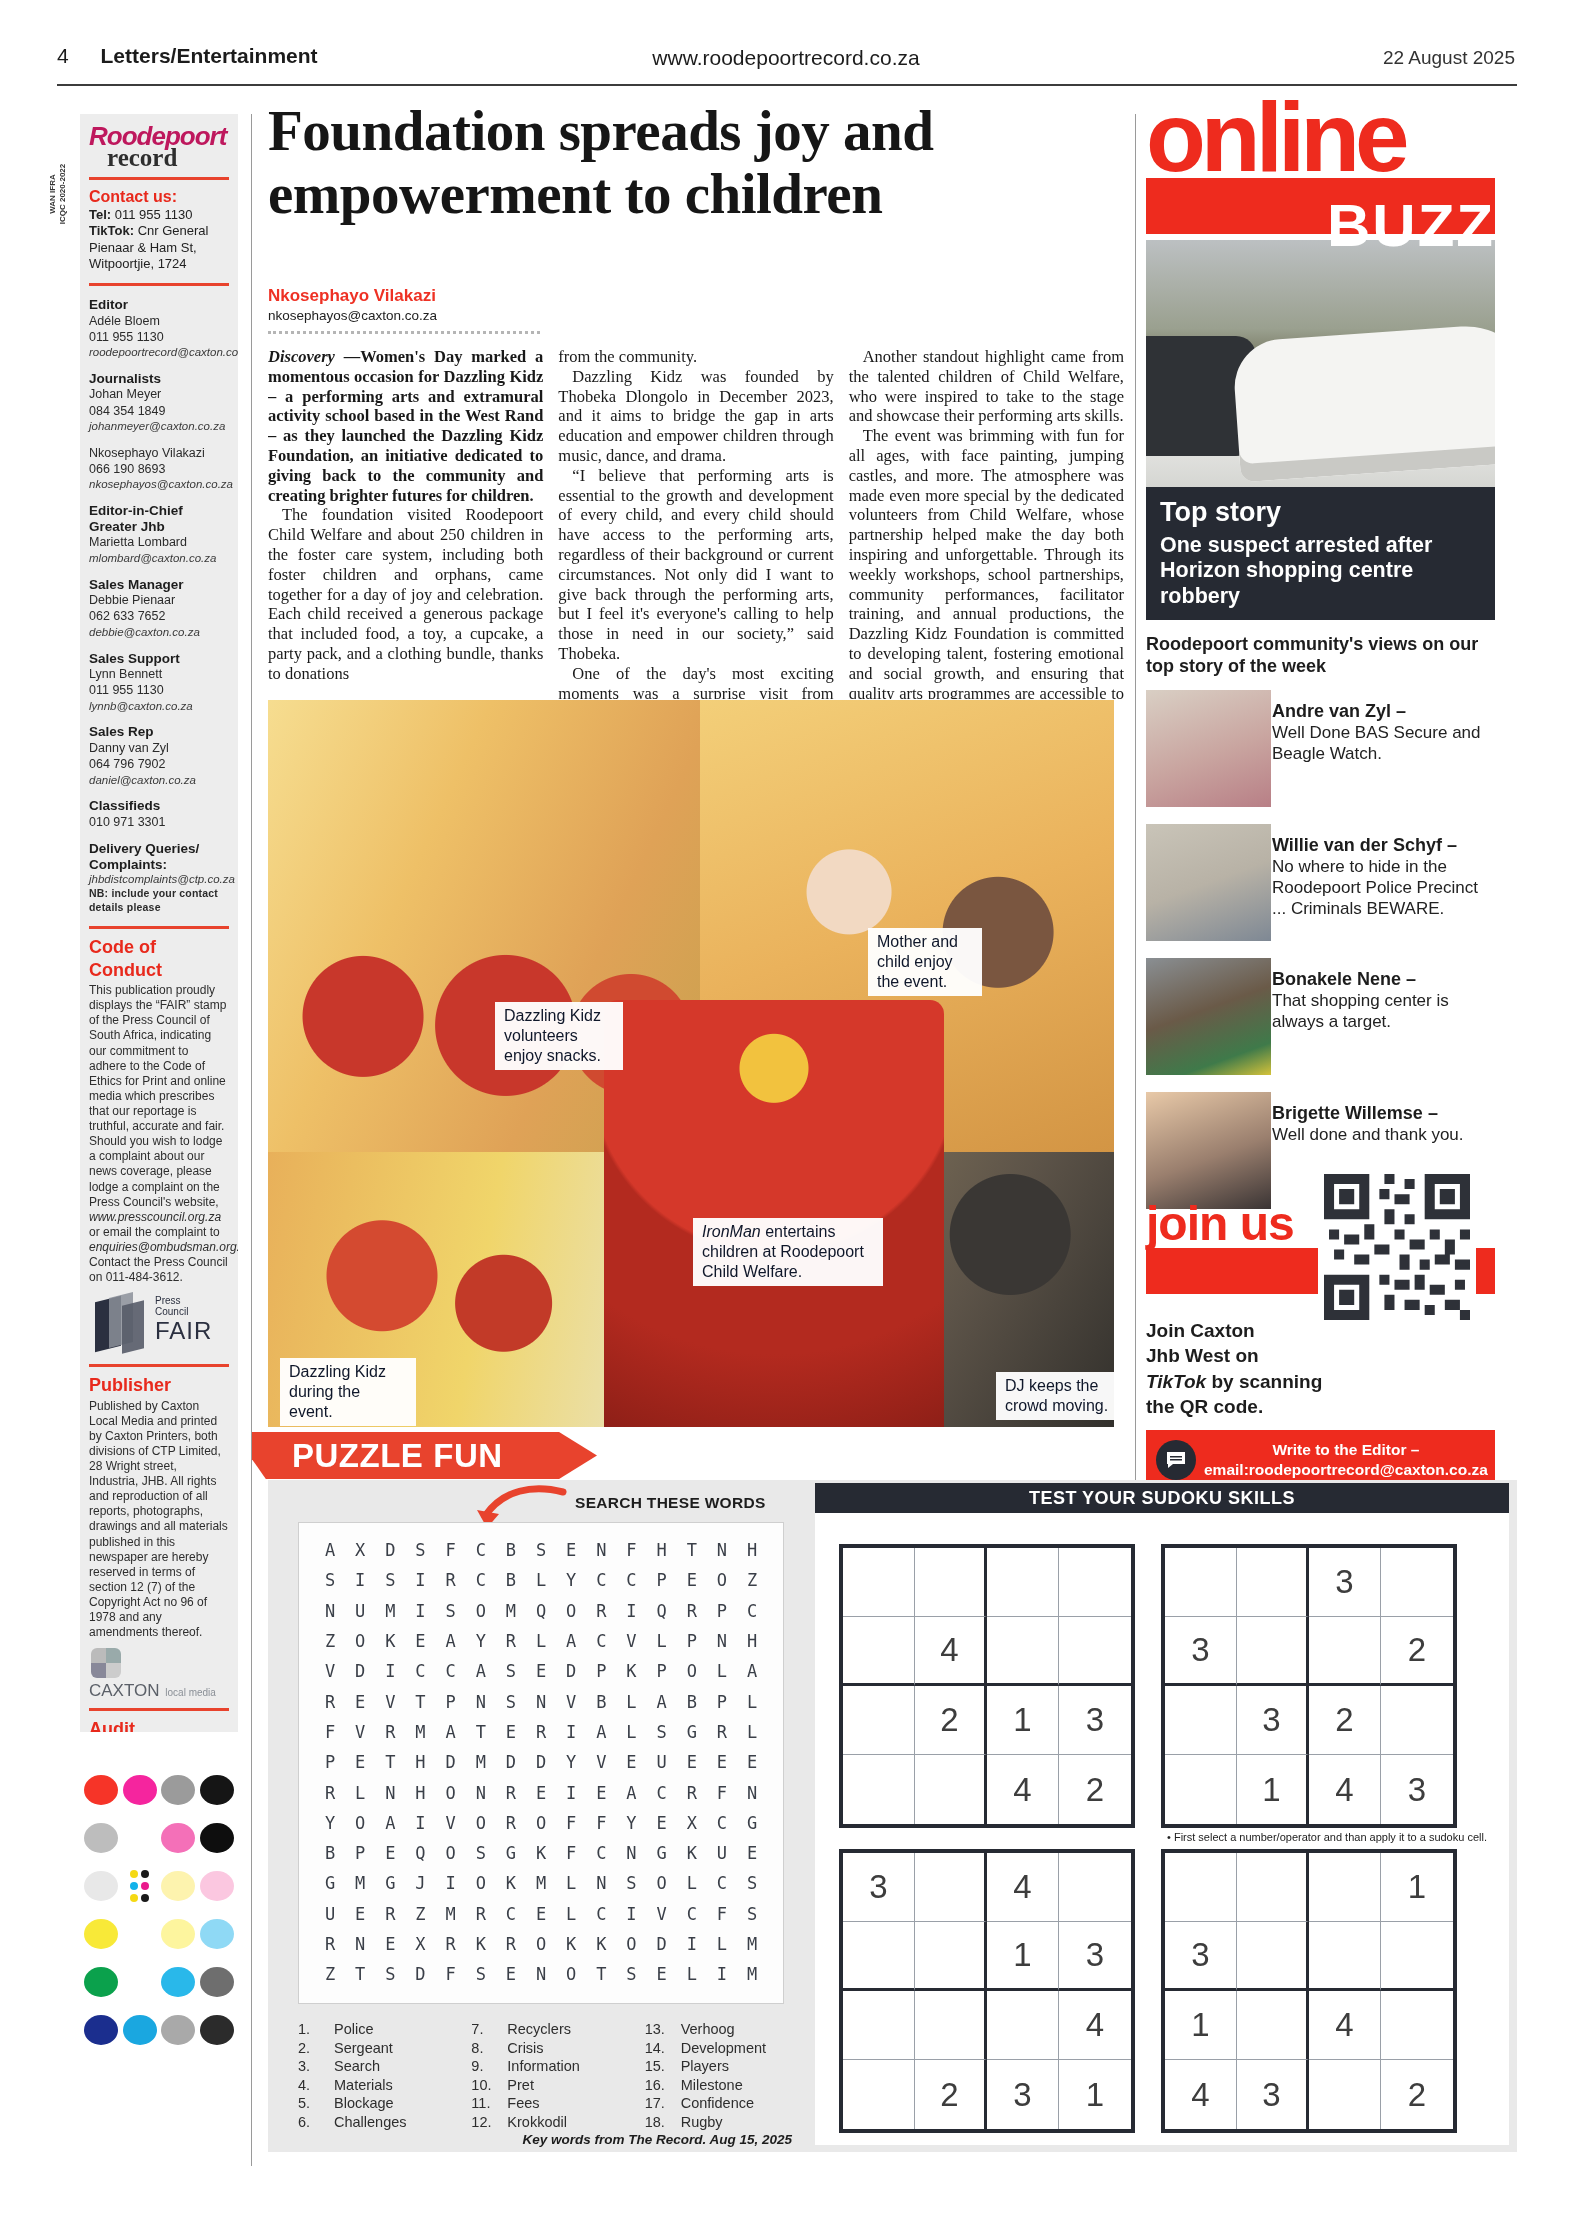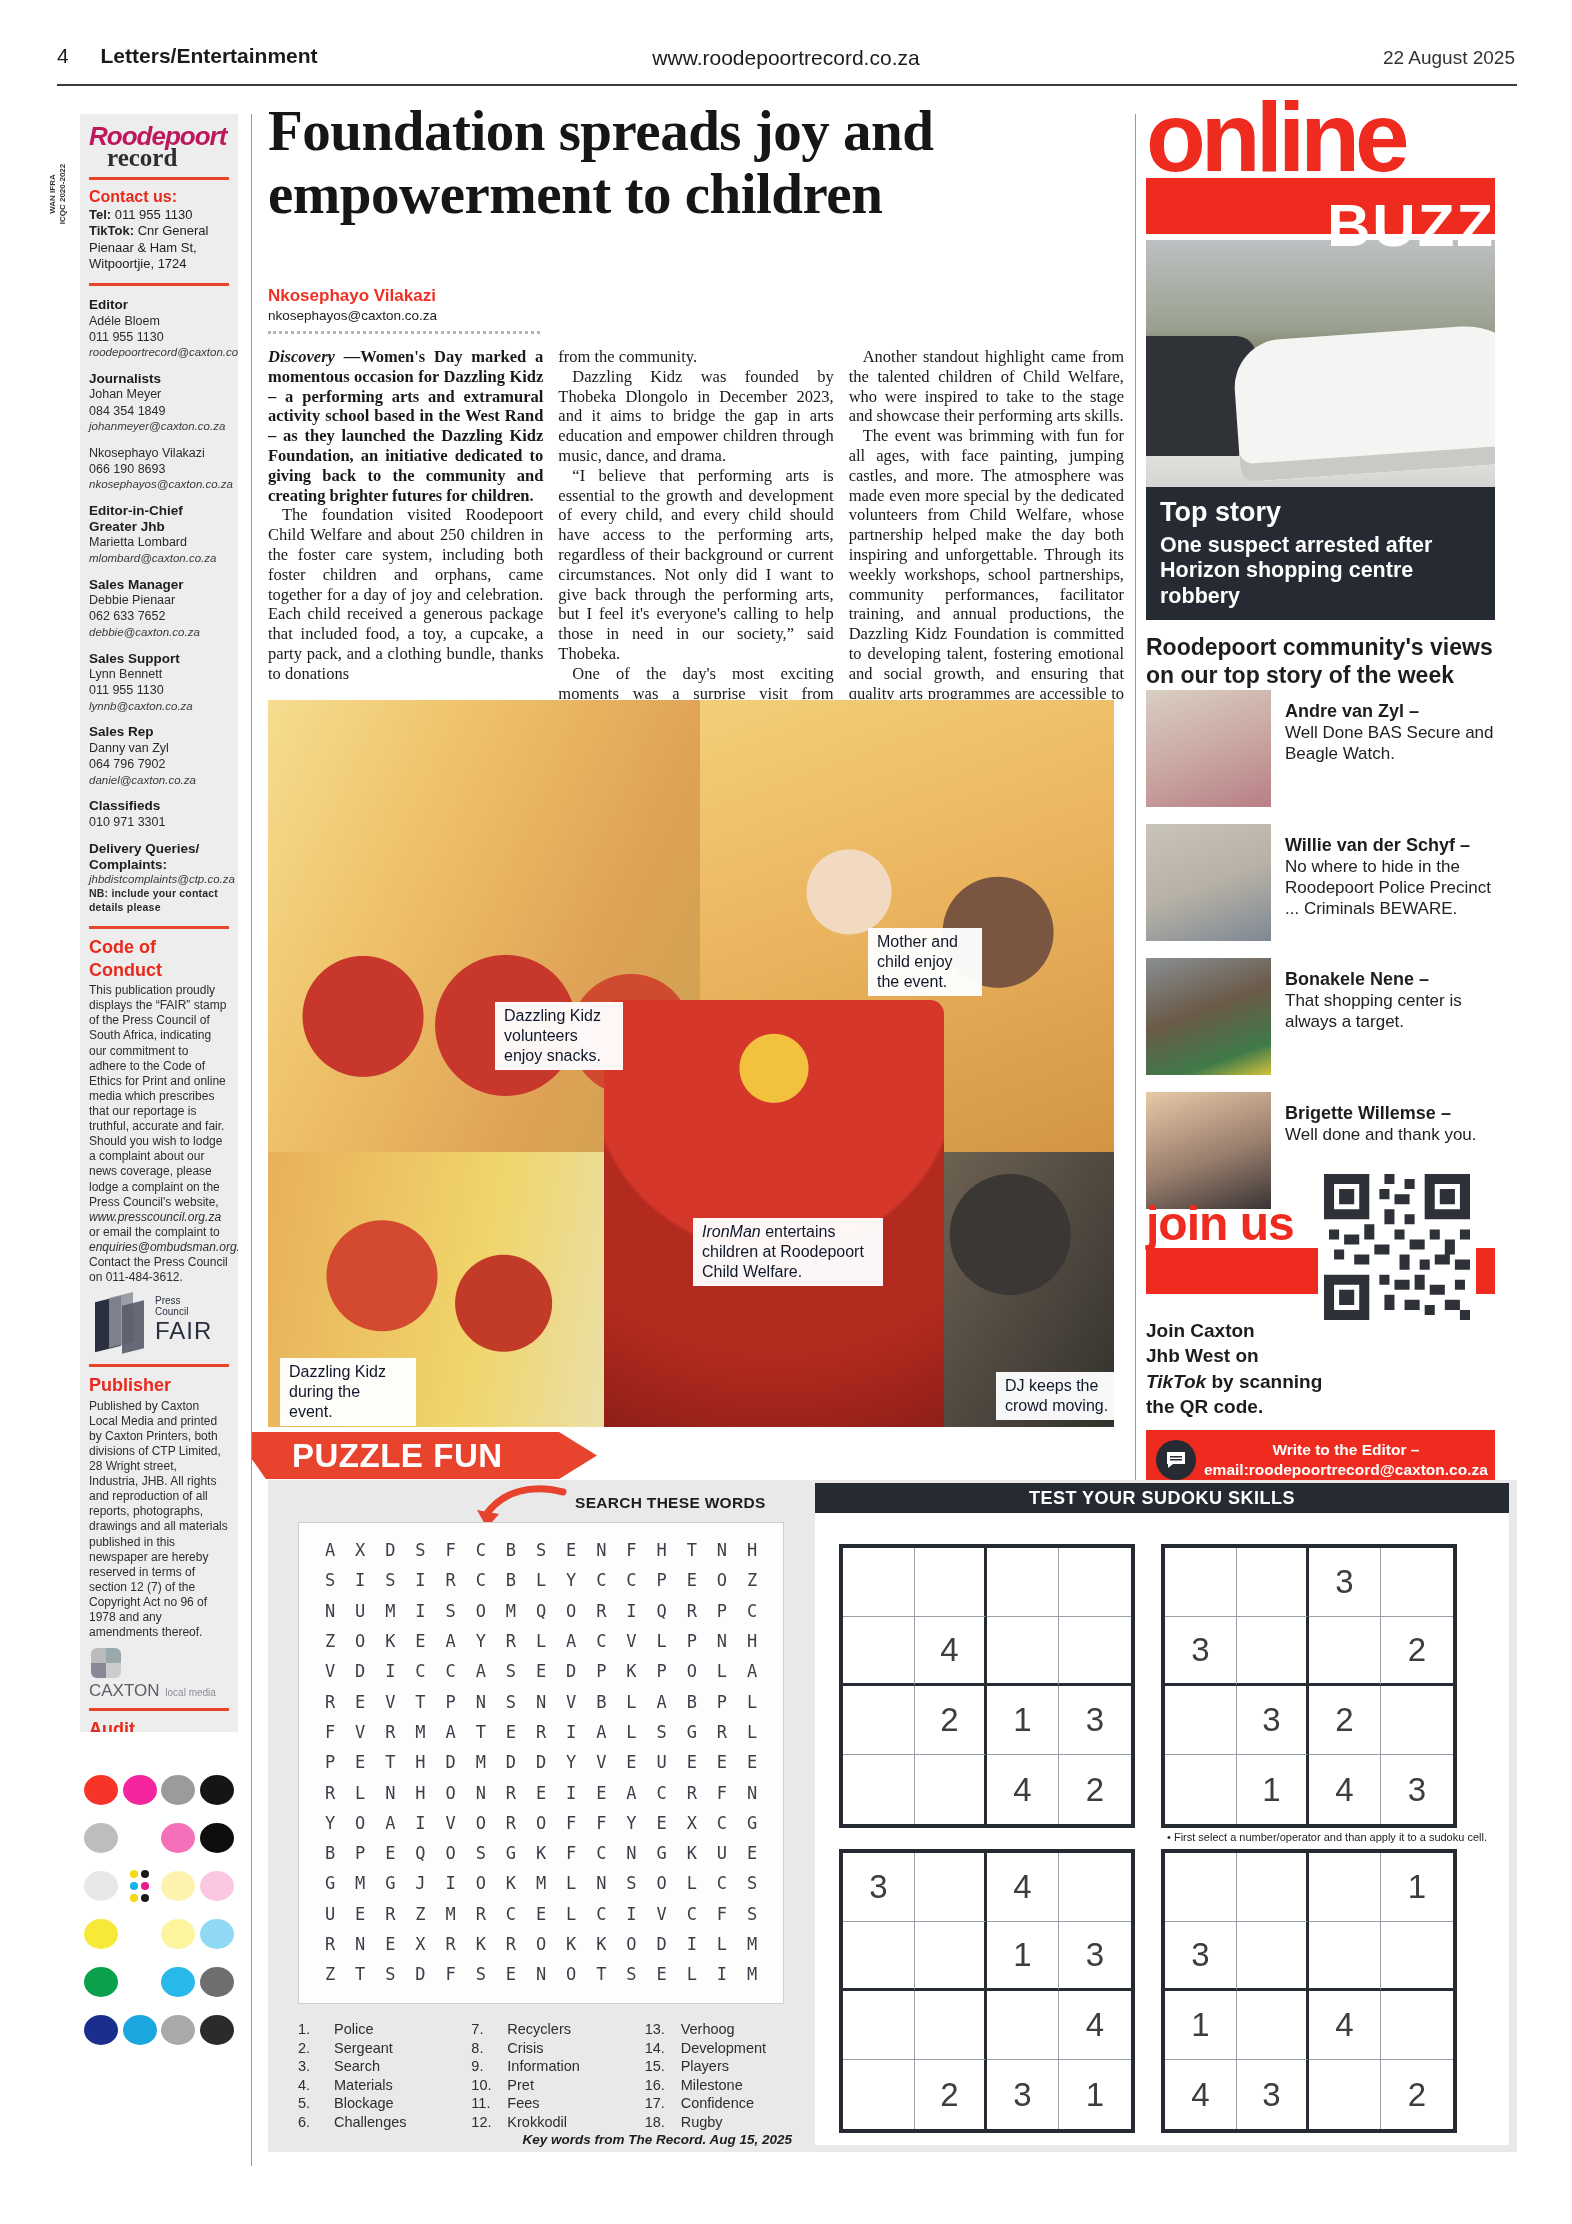--- a/index.html
+++ b/index.html
@@ -102,23 +102,23 @@
             letter-spacing:2px;color:#fff;z-index:3;line-height:1;}
   .crash{left:1146px;top:240px;width:349px;height:247px;overflow:hidden;
     background:linear-gradient(180deg,#bcc0c2 0%,#9aa08f 36%,#7d7f6a 46%,#cfd0cc 54%,#e8e8e6 78%,#d5d6d2 100%);}
   .crash .carw{position:absolute;left:90px;top:92px;width:300px;height:140px;background:#f4f4f2;
     border-radius:48px 70px 14px 14px;transform:rotate(-4deg);box-shadow:inset 0 -18px 0 #c9c9c5;}
   .crash .card{position:absolute;left:-30px;top:96px;width:140px;height:120px;background:#2f3236;border-radius:20px;}
   .topstory{left:1146px;top:487px;width:349px;height:133px;background:#262a33;color:#fff;
             padding:10px 14px;box-sizing:border-box;}
   .ts-label{font-size:27px;font-weight:800;}
   .ts-head{font-size:21.5px;font-weight:bold;line-height:1.18;margin-top:5px;}
-  .community-h{left:1146px;top:634px;width:349px;font-size:23px;font-weight:bold;color:#1d1d1d;line-height:1.2;}
+  .community-h{left:1146px;top:634px;width:349px;font-size:18px;font-weight:bold;color:#1d1d1d;line-height:1.2;}
   .comments{left:1146px;top:690px;width:349px;}
-  .comment{display:flex;gap:14px;margin-bottom:17px;min-height:117px;}
+  .comment{display:flex;gap:1px;margin-bottom:17px;min-height:117px;}
   .avatar{width:125px;height:117px;flex:0 0 125px;}
   .av0{background:linear-gradient(160deg,#d9cfc4 0%,#c9a5a0 55%,#b87f86 100%);}
   .av1{background:linear-gradient(160deg,#c9c4b8 0%,#b8b2a6 50%,#7e8894 100%);}
   .av2{background:linear-gradient(160deg,#8a8f93 0%,#6a5a48 45%,#3f7a4a 80%,#d4c23a 100%);}
   .av3{background:linear-gradient(160deg,#e8c9a8 0%,#9a7f6e 55%,#3a3434 100%);}
   .cm-text{font-size:17px;line-height:1.24;color:#222;padding-top:10px;}
   .cm-name{font-weight:bold;color:#1d1d1d;font-size:18px;}
   .join-h{left:1146px;top:1196px;font-size:48px;font-weight:800;letter-spacing:-1px;color:#ee2b1e;z-index:2;}
   .join-band{left:1146px;top:1248px;width:349px;height:46px;background:#ee2b1e;z-index:1;}
   .qr{left:1318px;top:1168px;width:158px;height:158px;background:#fff;padding:6px;box-sizing:border-box;z-index:3;}

